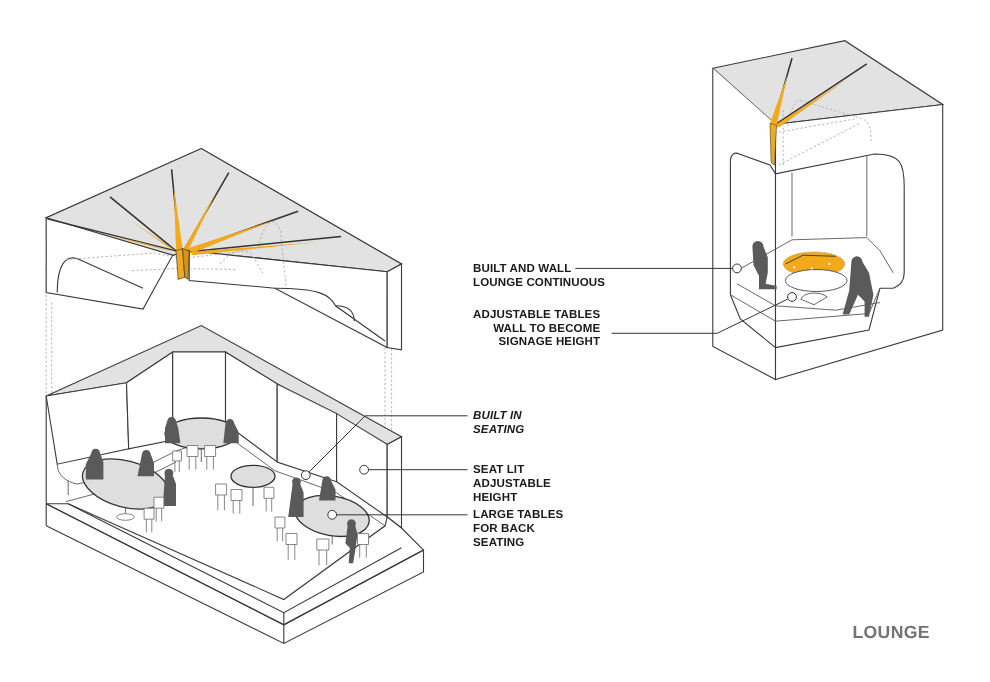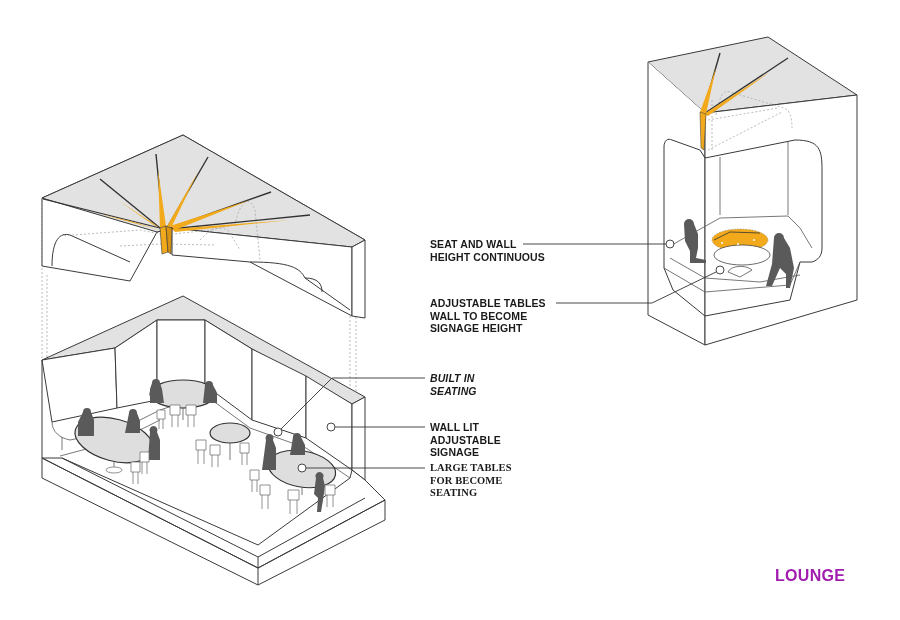--- a/index.html
+++ b/index.html
@@ -15,21 +15,21 @@
       letter-spacing: 0.1px;
       white-space: nowrap;
     }
     .label span { display: block; }
     .title {
       position: absolute;
       left: 775px; top: 567px;
       font-family: "Liberation Sans", sans-serif;
       font-weight: bold;
       font-size: 16px;
-      color: #a21caf;
+      color: #737373;
       letter-spacing: 0.3px;
     }
     svg .ln { stroke: #3a3a3a; stroke-width: 1; fill: none; }
     svg .ln-thin { stroke: #555; stroke-width: 0.8; fill: none; }
     svg .dash { stroke: #aaaaaa; stroke-width: 0.8; fill: none; stroke-dasharray: 2 2; }
     svg .roof { fill: #e2e2e2; stroke: #3a3a3a; stroke-width: 1; }
     svg .wall { fill: #ffffff; stroke: #3a3a3a; stroke-width: 1; }
     svg .table { fill: #dedede; stroke: #333; stroke-width: 1.2; }
     svg .person { fill: #5a5a5a; }
     svg .chair { fill: #ffffff; stroke: #777; stroke-width: 0.8; }
@@ -208,36 +208,36 @@
 
   <g>
     <circle class="marker" cx="670" cy="244" r="4"></circle>
     <line class="leader" x1="523" y1="244" x2="666" y2="244"></line>
     <circle class="marker" cx="720" cy="270" r="4"></circle>
     <polyline class="leader" points="556,303 652,303 716,272"></polyline>
   </g>
 </svg>
 
 <div class="label" style="left:430px; top:238px;">
-  <span>SEAT AND WALL</span>
-  <span>HEIGHT CONTINUOUS</span>
-</div>
-<div class="label" style="left:430px; top:297px;">
+  <span>BUILT AND WALL</span>
+  <span>LOUNGE CONTINUOUS</span>
+</div>
+<div class="label" style="left:430px; top:280px;text-align:right;">
   <span>ADJUSTABLE TABLES</span>
   <span>WALL TO BECOME</span>
   <span>SIGNAGE HEIGHT</span>
 </div>
 <div class="label" style="left:430px; top:372px;font-style:italic;">
   <span>BUILT IN</span>
   <span>SEATING</span>
 </div>
 <div class="label" style="left:430px; top:421px;">
-  <span>WALL LIT</span>
+  <span>SEAT LIT</span>
   <span>ADJUSTABLE</span>
-  <span>SIGNAGE</span>
-</div>
-<div class="label" style="left:430px; top:462px;font-family:Liberation Serif, serif;">
+  <span>HEIGHT</span>
+</div>
+<div class="label" style="left:430px; top:462px;">
   <span>LARGE TABLES</span>
-  <span>FOR BECOME</span>
+  <span>FOR BACK</span>
   <span>SEATING</span>
 </div>
 
 <div class="title">LOUNGE</div>
 
 </body></html>

